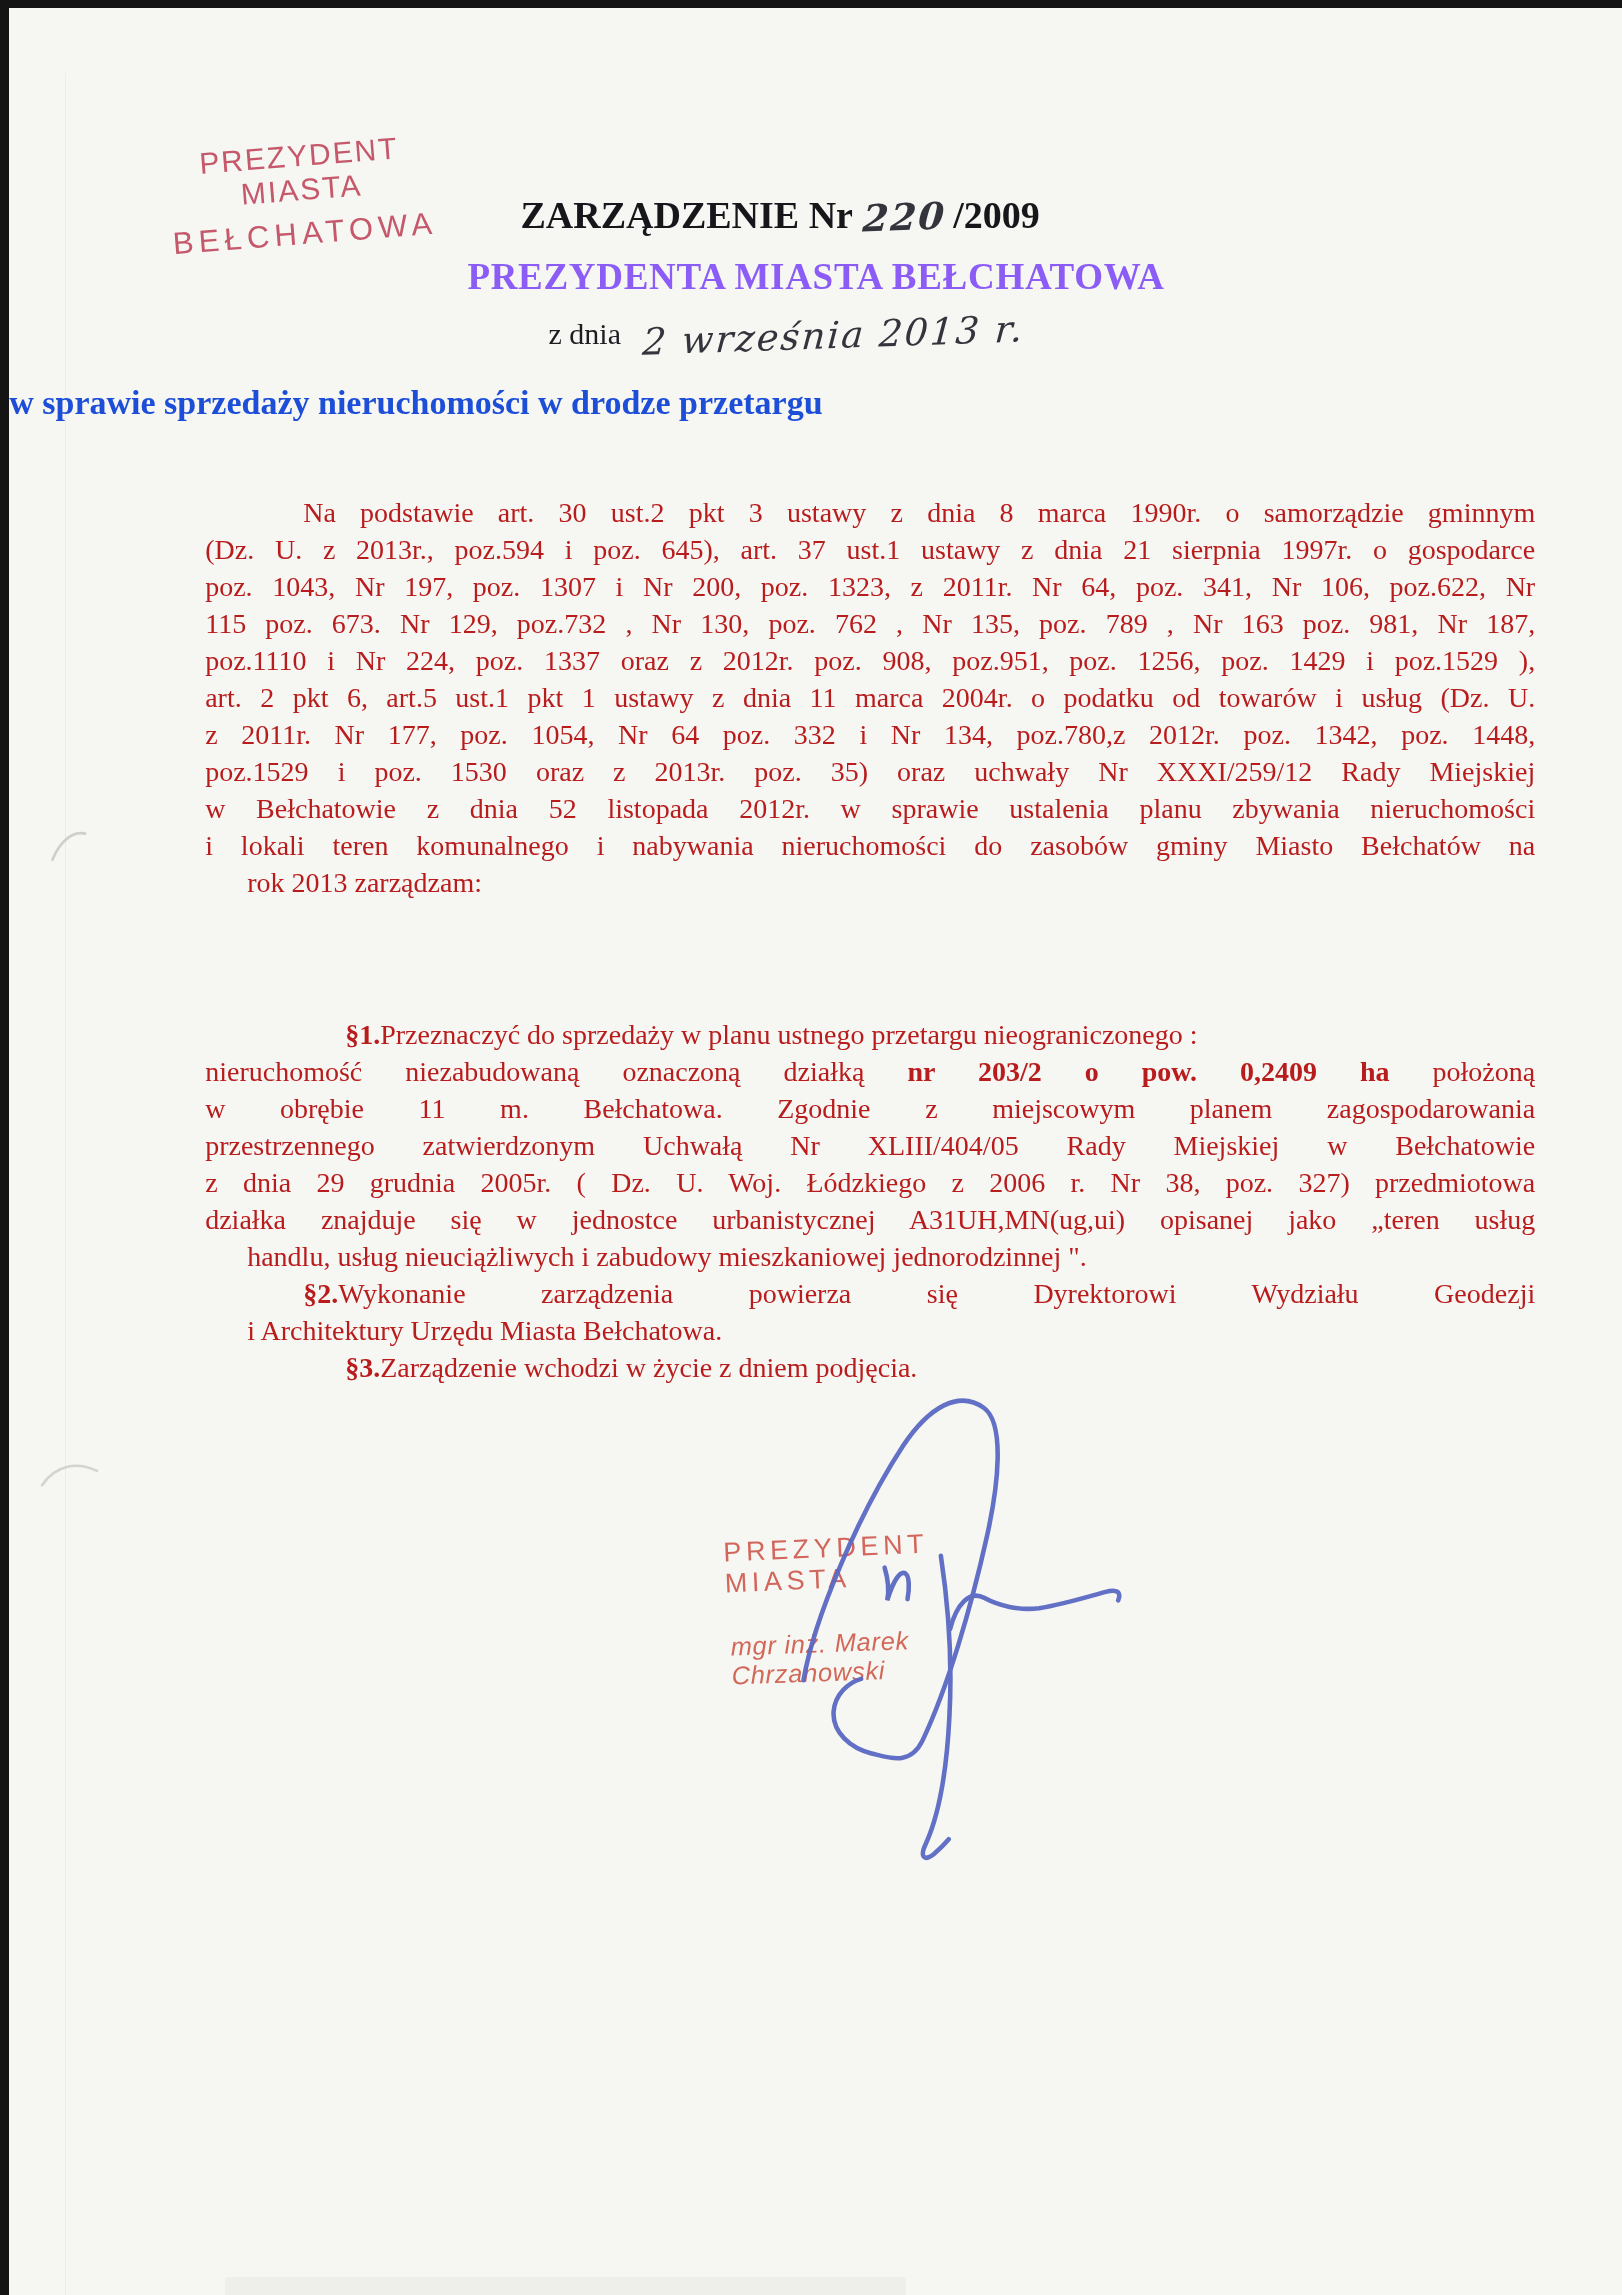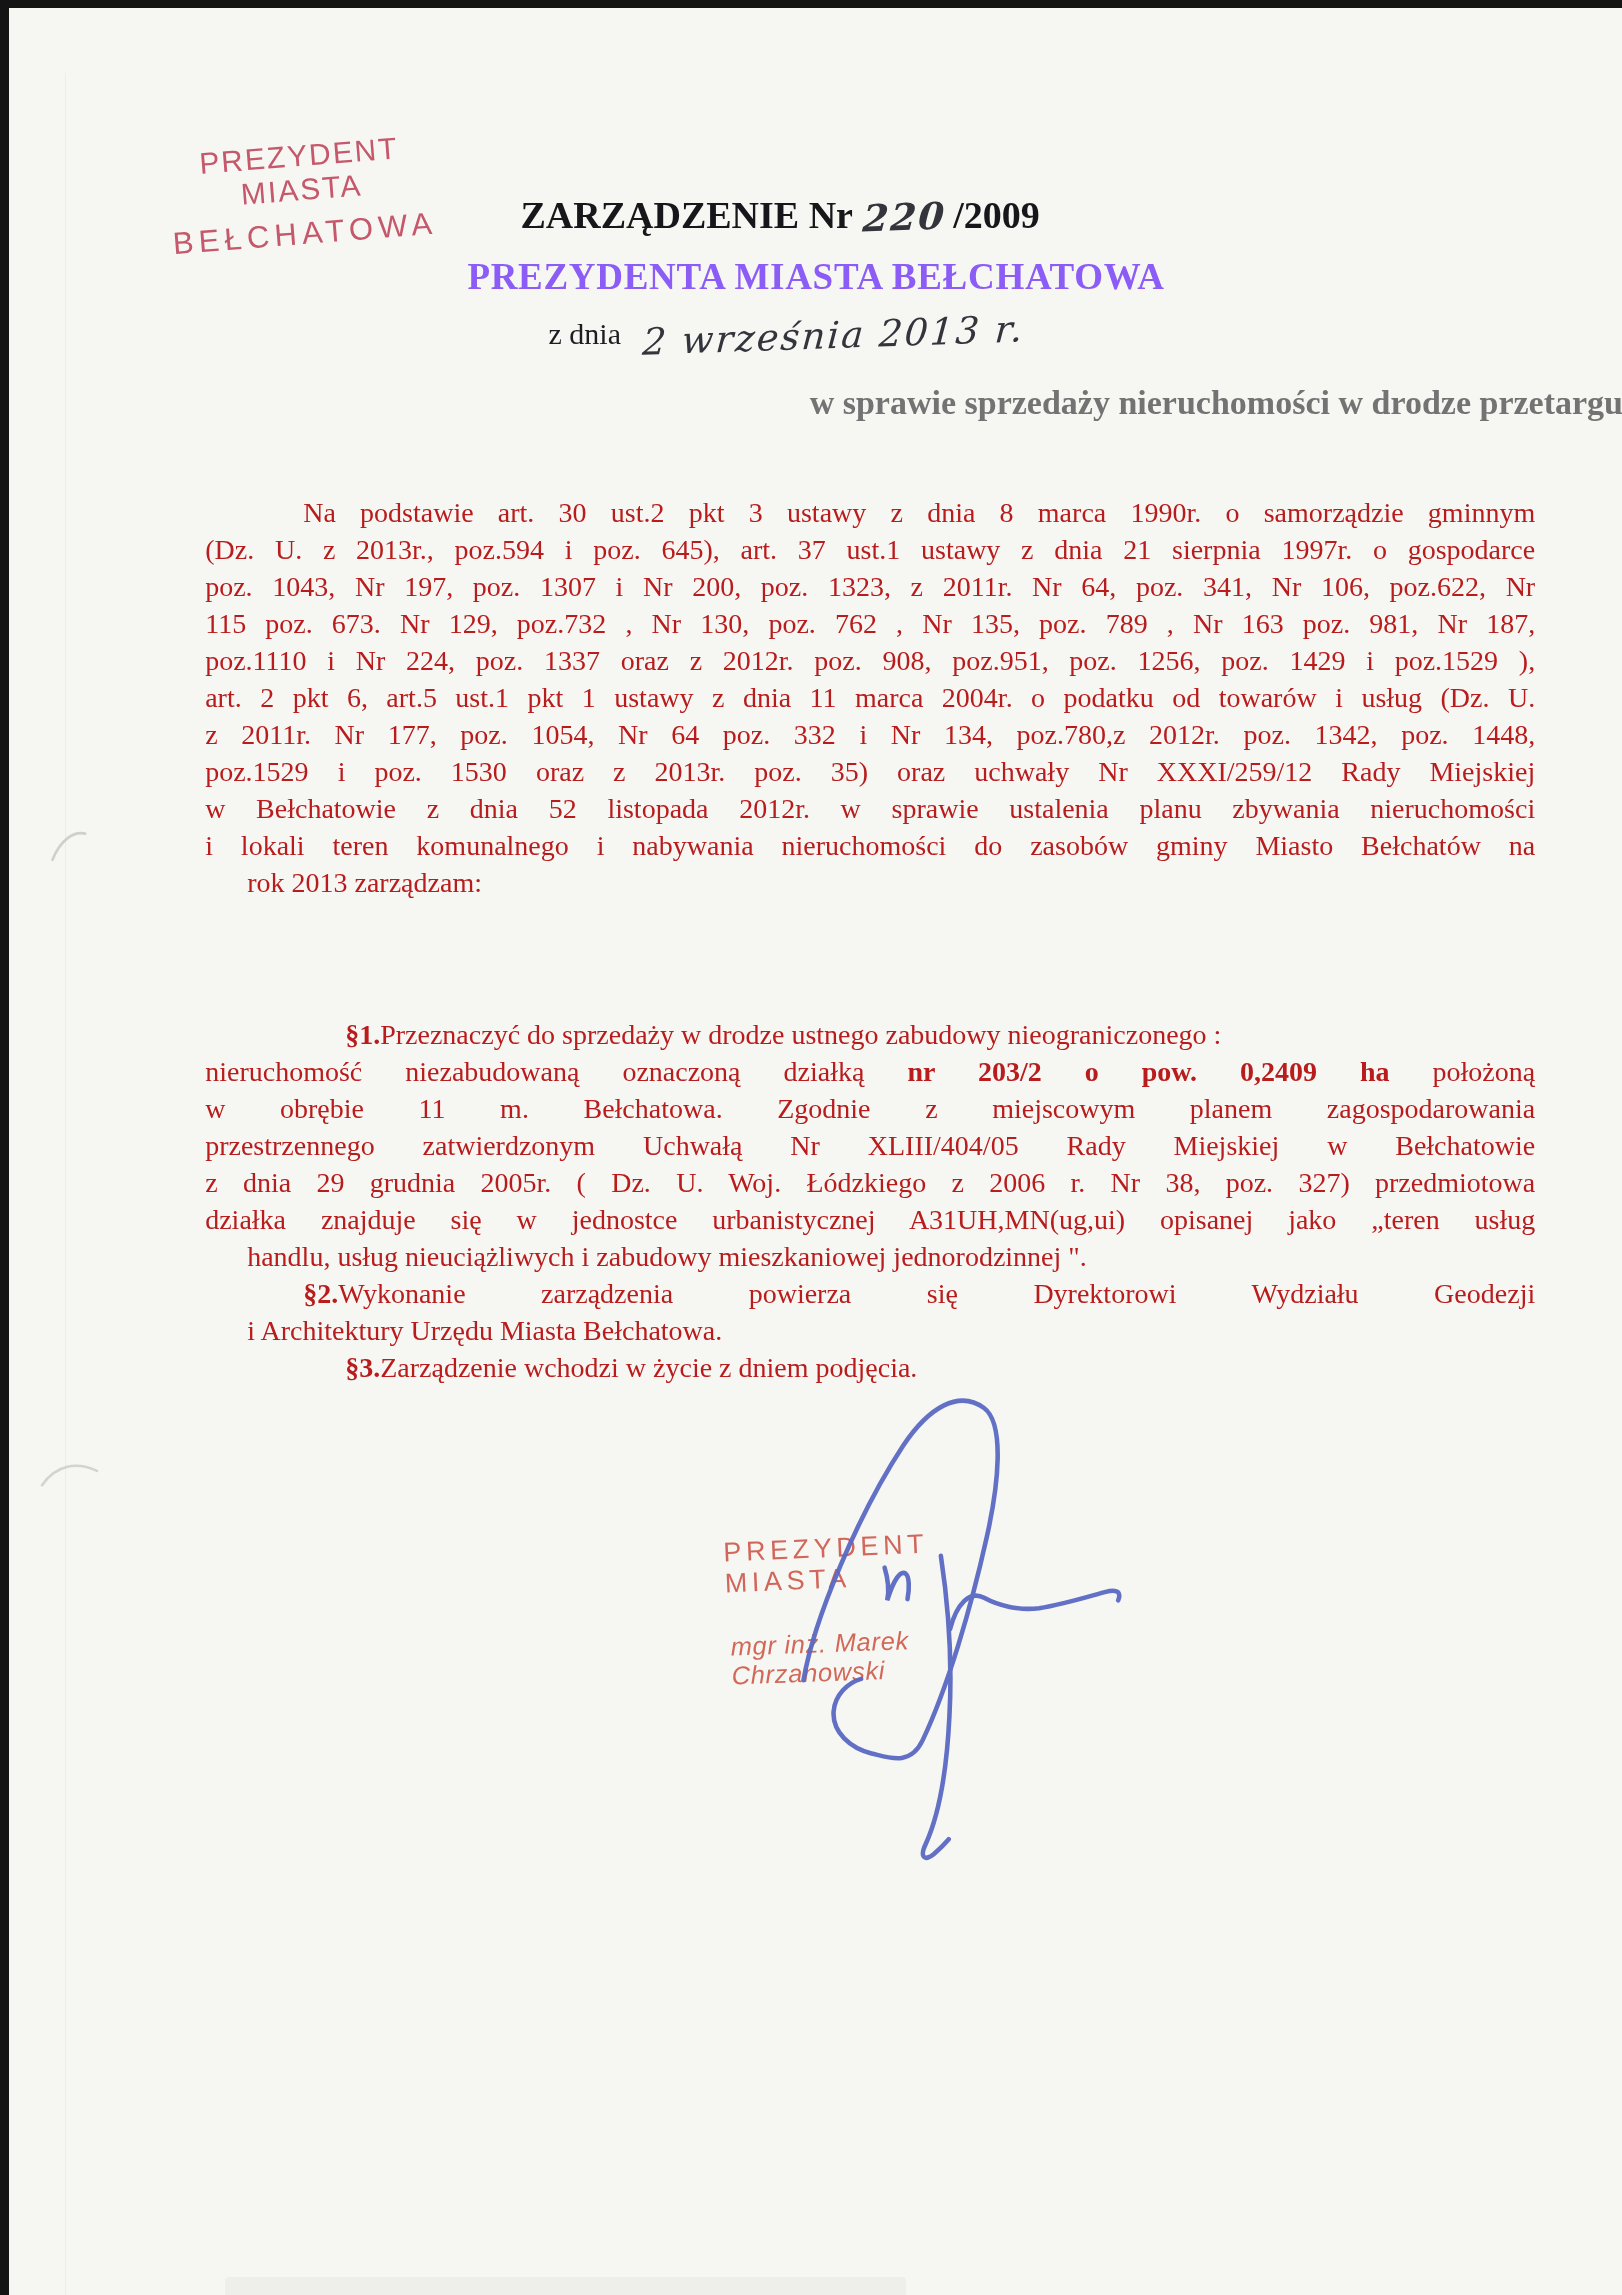--- a/index.html
+++ b/index.html
@@ -47,22 +47,22 @@
   }
   .t2{
     position:absolute;left:0;top:247px;width:100%;text-align:center;
     font-weight:bold;font-size:37px;color:#8b5cf6;letter-spacing:0.7px;
   }
   .dateline{
     position:absolute;left:0;top:306px;width:100%;text-align:center;
     transform:translateX(-29.4px);font-size:30px;color:#1d1d22;white-space:nowrap;
   }
   .subject{
-    position:absolute;left:0;top:376px;width:100%;text-align:right;
-    font-weight:bold;font-size:34px;color:#737373;
+    position:absolute;left:0;top:376px;width:100%;text-align:left;
+    font-weight:bold;font-size:34px;color:#1d4ed8;
   }
   
   .hw{
     font-family:"DejaVu Serif", serif;font-style:italic;
     color:#33343c;letter-spacing:2px;display:inline-block;
     transform:rotate(-2deg) skewX(-6deg);
   }
   .hw-num{font-size:37px;margin:0 6.5px 0 10.5px;vertical-align:-2.6px;}
   .hw-date{font-size:37px;margin-left:22px;vertical-align:-3.9px;}
   
@@ -112,21 +112,21 @@
     <div class="line">poz.1110 i Nr 224, poz. 1337 oraz z 2012r. poz. 908, poz.951, poz. 1256, poz. 1429 i poz.1529 ),</div>
     <div class="line">art. 2 pkt 6, art.5 ust.1 pkt 1 ustawy z dnia 11 marca 2004r. o podatku od towarów i usług (Dz. U.</div>
     <div class="line">z 2011r. Nr 177, poz. 1054, Nr 64 poz. 332 i Nr 134, poz.780,z 2012r. poz. 1342, poz. 1448,</div>
     <div class="line">poz.1529 i poz. 1530 oraz z 2013r. poz. 35) oraz uchwały Nr XXXI/259/12 Rady Miejskiej</div>
     <div class="line">w Bełchatowie z dnia 52 listopada 2012r. w sprawie ustalenia planu zbywania nieruchomości</div>
     <div class="line">i lokali teren komunalnego i nabywania nieruchomości do zasobów gminy Miasto Bełchatów na</div>
     <div class="line noj">rok 2013 zarządzam:</div>
   </div>
 
   <div class="textblock sections">
-    <div class="line indent noj"><b>§1.</b><span>Przeznaczyć do sprzedaży w drodze ustnego zabudowy nieograniczonego :</span></div>
+    <div class="line indent noj"><b>§1.</b><span>Przeznaczyć do sprzedaży w planu ustnego przetargu nieograniczonego :</span></div>
     <div class="line"><span>nieruchomość niezabudowaną oznaczoną działką </span><b>nr 203/2 o pow. 0,2409 ha</b><span> położoną</span></div>
     <div class="line">w obrębie 11 m. Bełchatowa. Zgodnie z miejscowym planem zagospodarowania</div>
     <div class="line">przestrzennego zatwierdzonym Uchwałą Nr XLIII/404/05 Rady Miejskiej w Bełchatowie</div>
     <div class="line">z dnia 29 grudnia 2005r. ( Dz. U. Woj. Łódzkiego z 2006 r. Nr 38, poz. 327) przedmiotowa</div>
     <div class="line">działka znajduje się w jednostce urbanistycznej A31UH,MN(ug,ui) opisanej jako „teren usług</div>
     <div class="line noj">handlu, usług nieuciążliwych i zabudowy mieszkaniowej jednorodzinnej ".</div>
     <div class="line indent"><b>§2.</b><span>Wykonanie zarządzenia powierza się Dyrektorowi Wydziału Geodezji</span></div>
     <div class="line noj">i Architektury Urzędu Miasta Bełchatowa.</div>
     <div class="line indent noj"><b>§3.</b><span>Zarządzenie wchodzi w życie z dniem podjęcia.</span></div>
   </div>

